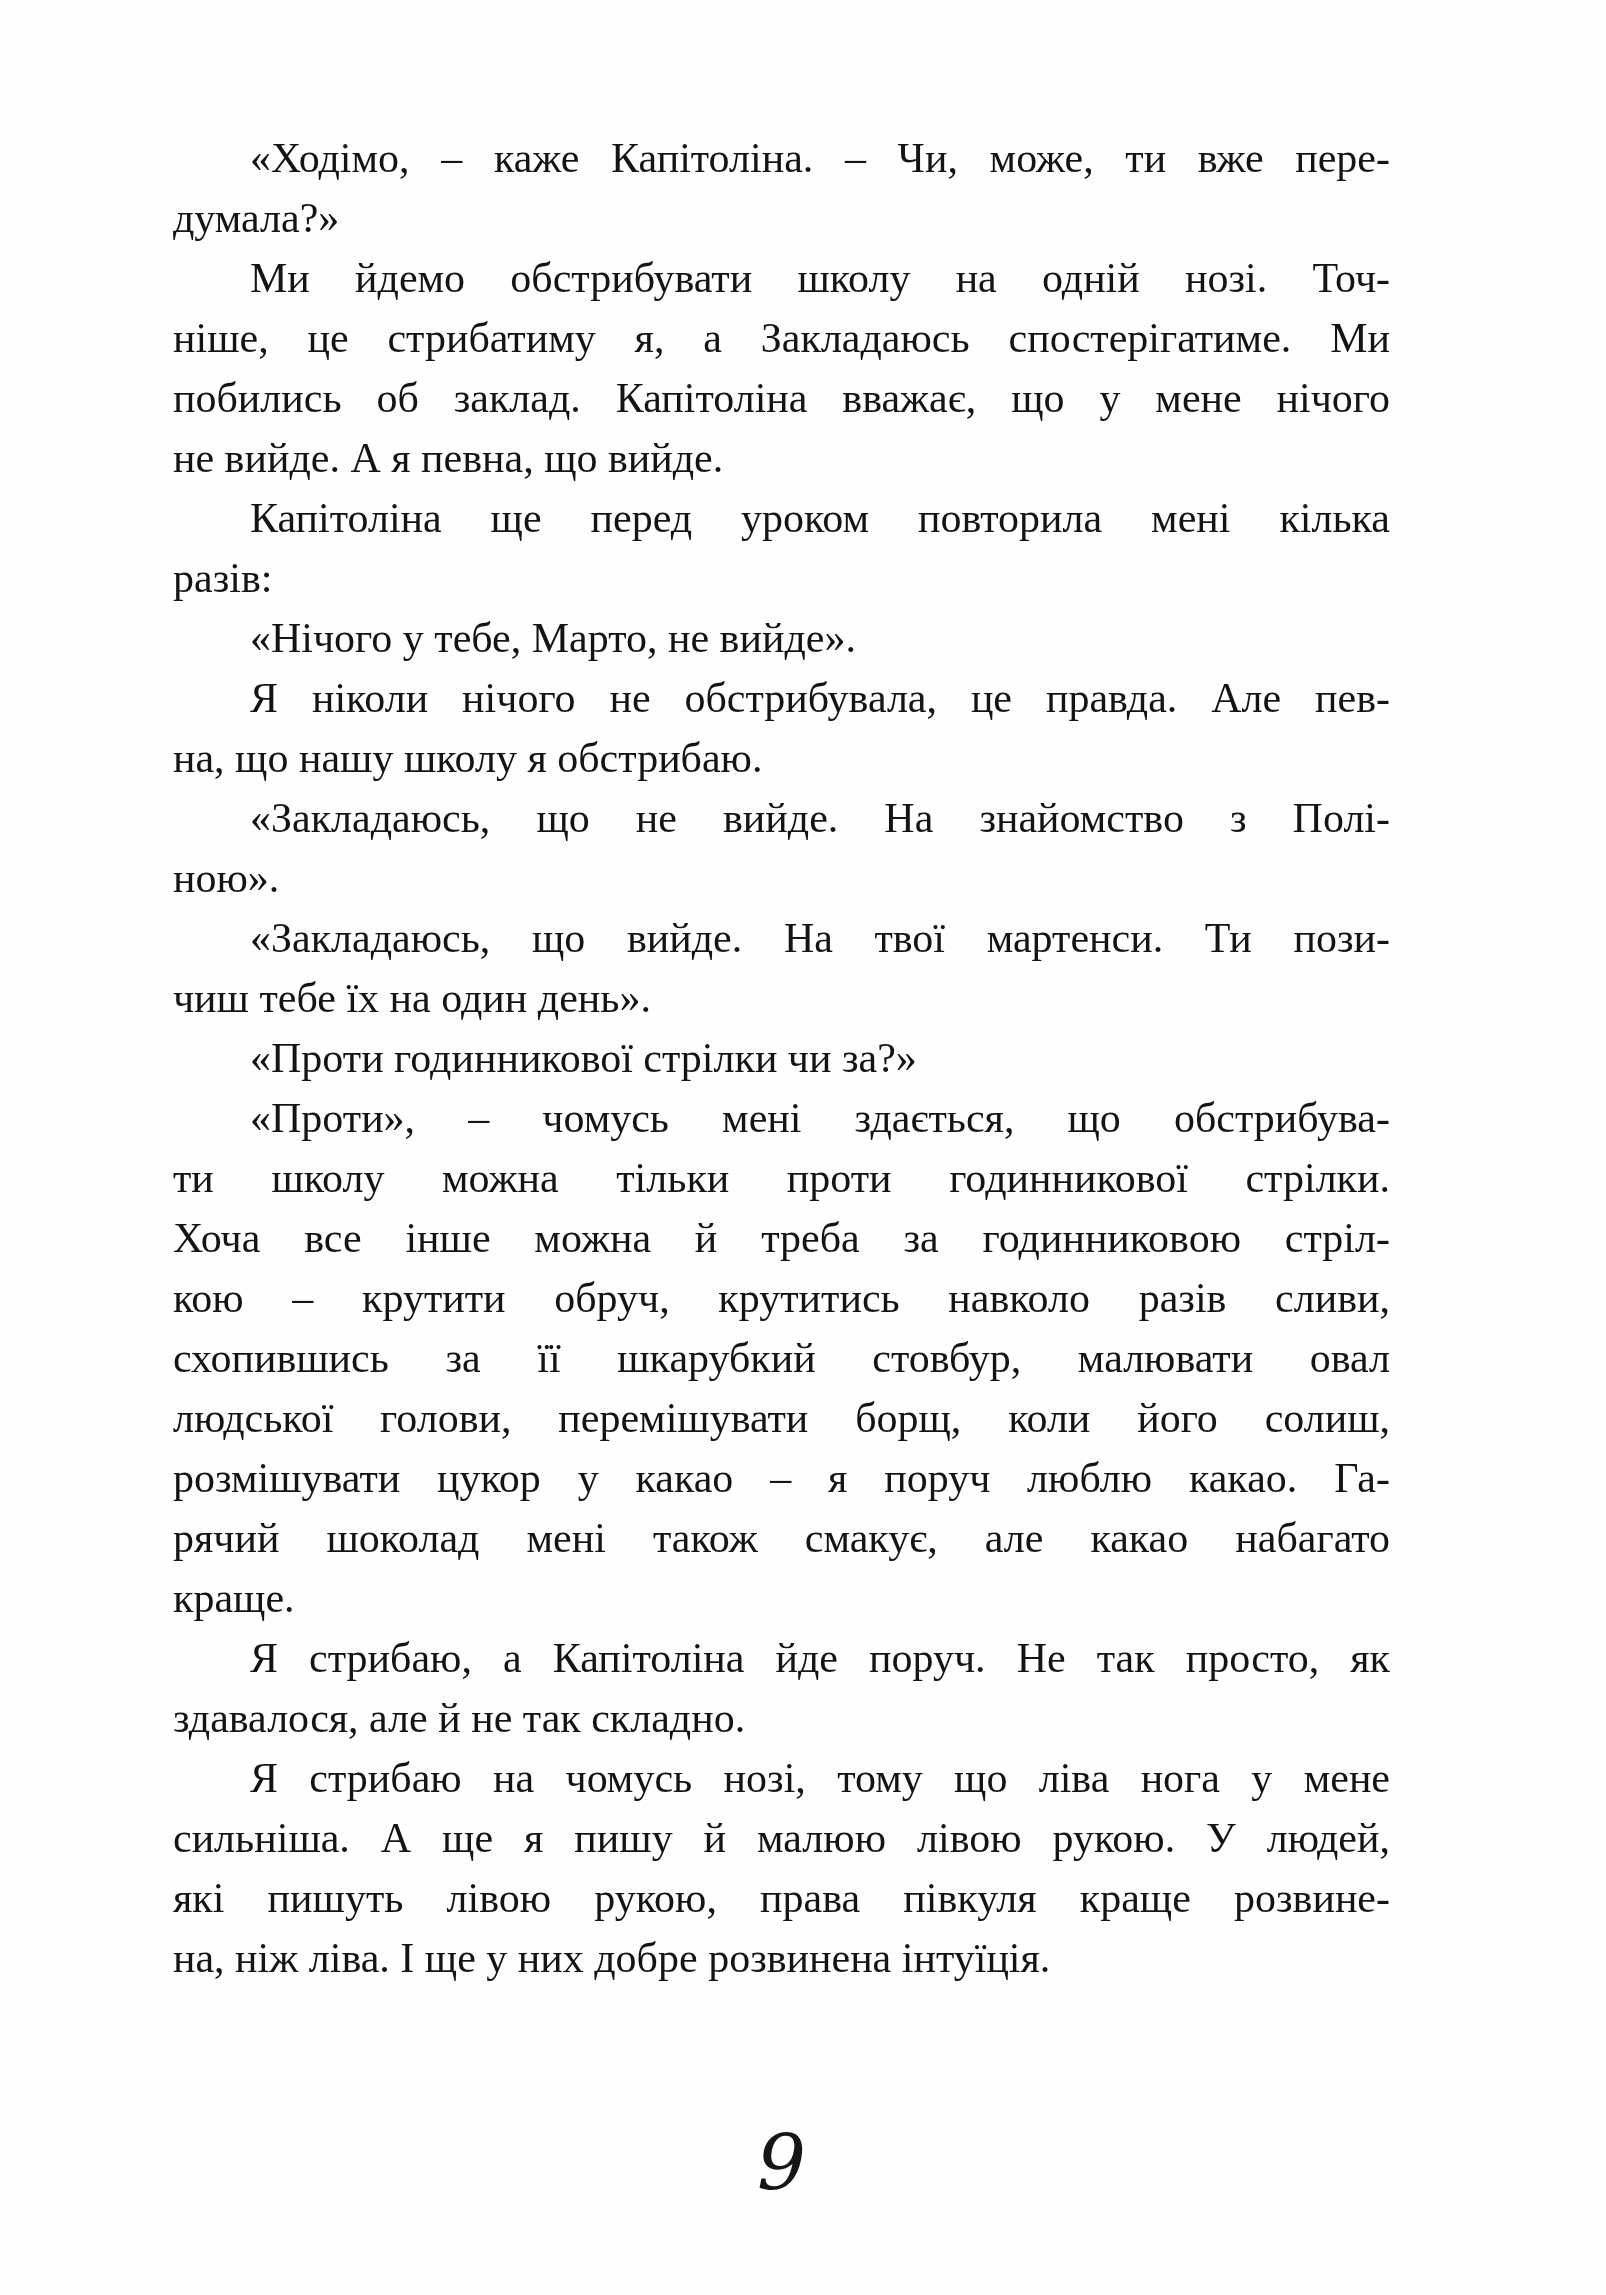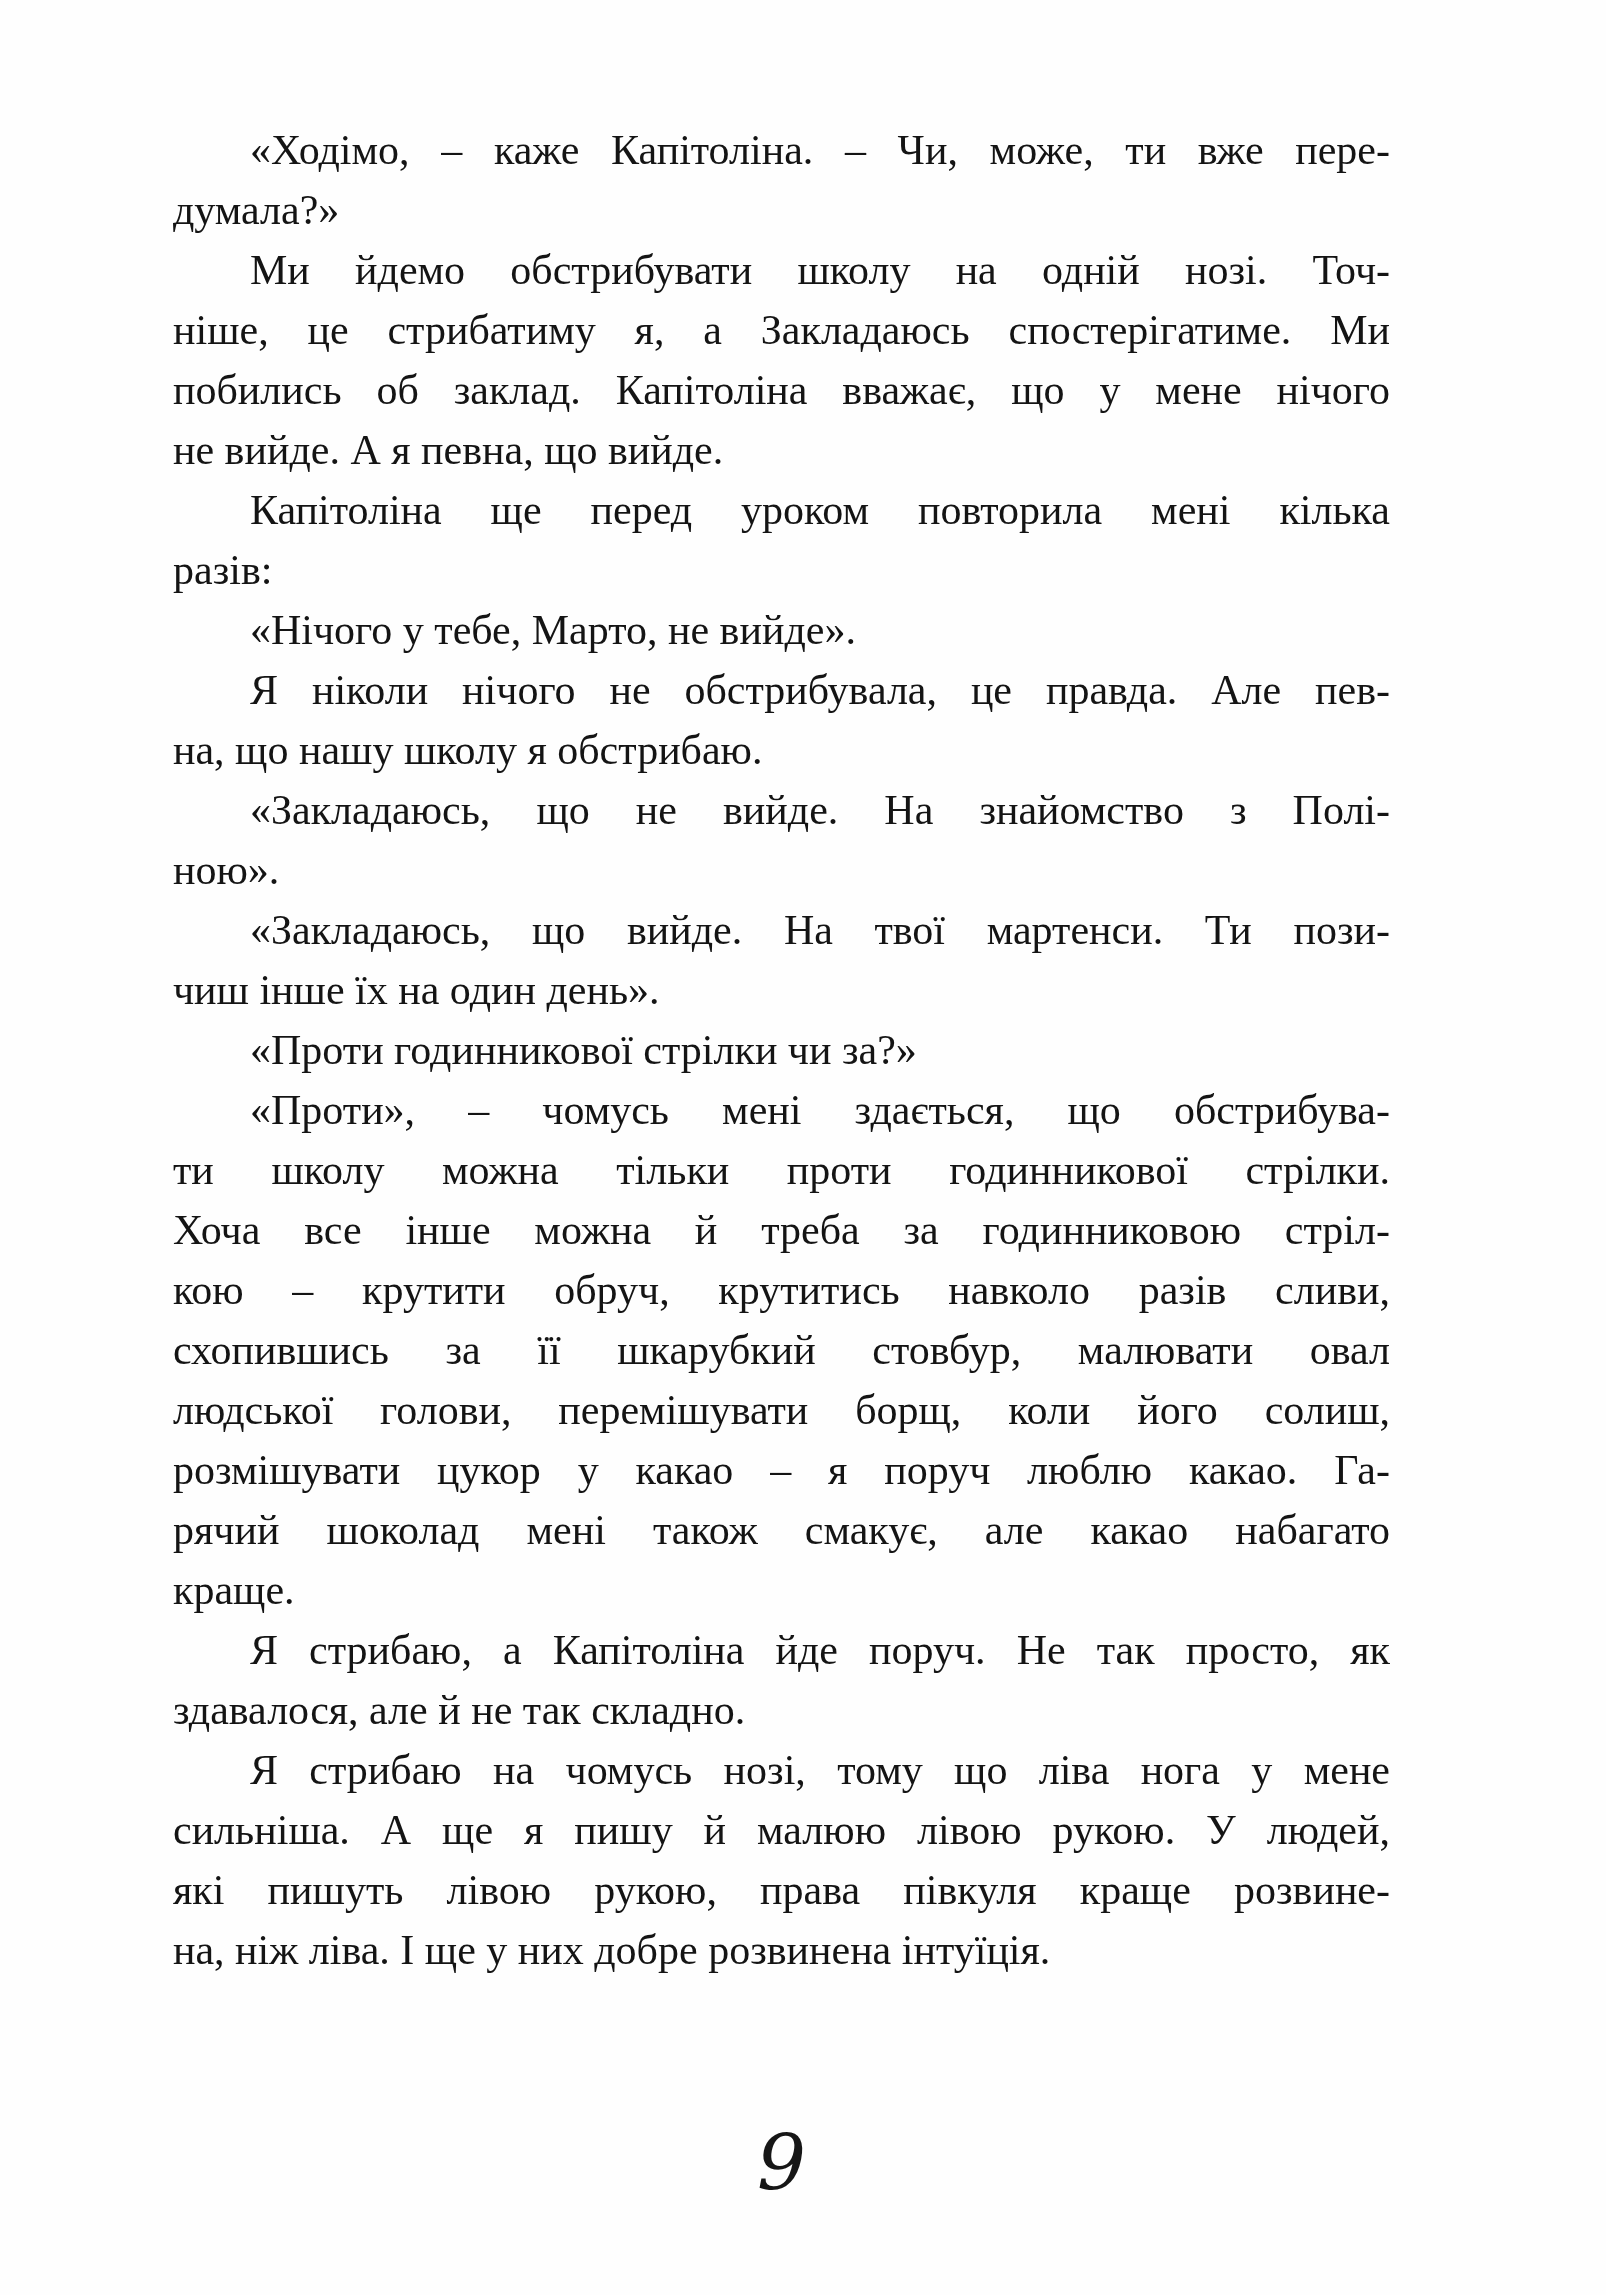--- a/index.html
+++ b/index.html
@@ -10,21 +10,21 @@
   .page {
     position: relative;
     width: 1606px;
     height: 2295px;
     background: #fefefe;
     overflow: hidden;
   }
   .text-block {
     position: absolute;
     left: 173px;
-    top: 120px;
+    top: 128px;
     width: 1217px;
   }
   .line {
     box-sizing: border-box;
     width: 100%;
     height: 60px;
     font-family: "Liberation Serif", "DejaVu Serif", serif;
     font-size: 42px;
     line-height: 60px;
     color: #141414;
@@ -66,21 +66,21 @@
       <div class="line">побились об заклад. Капітоліна вважає, що у мене нічого</div>
       <div class="line para-end">не вийде. А я певна, що вийде.</div>
       <div class="line indent">Капітоліна ще перед уроком повторила мені кілька</div>
       <div class="line para-end">разів:</div>
       <div class="line indent para-end">«Нічого у тебе, Марто, не вийде».</div>
       <div class="line indent">Я ніколи нічого не обстрибувала, це правда. Але пев-</div>
       <div class="line para-end">на, що нашу школу я обстрибаю.</div>
       <div class="line indent">«Закладаюсь, що не вийде. На знайомство з Полі-</div>
       <div class="line para-end">ною».</div>
       <div class="line indent">«Закладаюсь, що вийде. На твої мартенси. Ти пози-</div>
-      <div class="line para-end">чиш інше їх на один день».</div>
+      <div class="line para-end">чиш тебе їх на один день».</div>
       <div class="line indent para-end">«Проти годинникової стрілки чи за?»</div>
       <div class="line indent">«Проти», – чомусь мені здається, що обстрибува-</div>
       <div class="line">ти школу можна тільки проти годинникової стрілки.</div>
       <div class="line">Хоча все інше можна й треба за годинниковою стріл-</div>
       <div class="line">кою – крутити обруч, крутитись навколо разів сливи,</div>
       <div class="line">схопившись за її шкарубкий стовбур, малювати овал</div>
       <div class="line">людської голови, перемішувати борщ, коли його солиш,</div>
       <div class="line">розмішувати цукор у какао – я поруч люблю какао. Га-</div>
       <div class="line">рячий шоколад мені також смакує, але какао набагато</div>
       <div class="line para-end">краще.</div>

